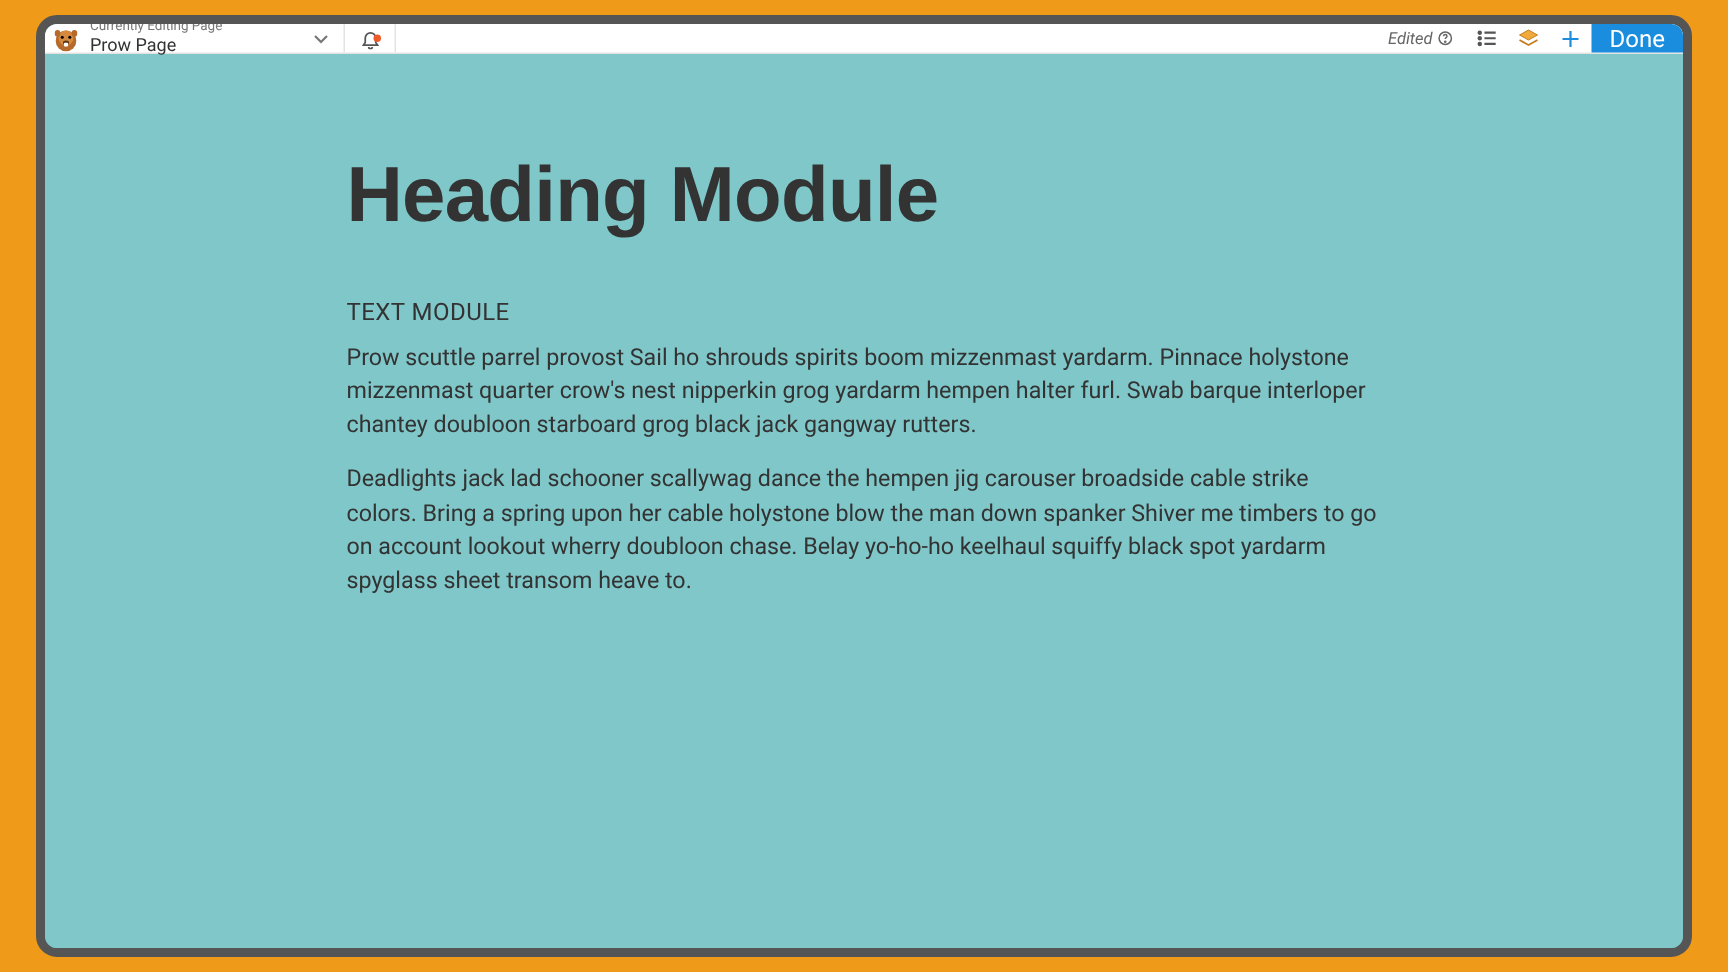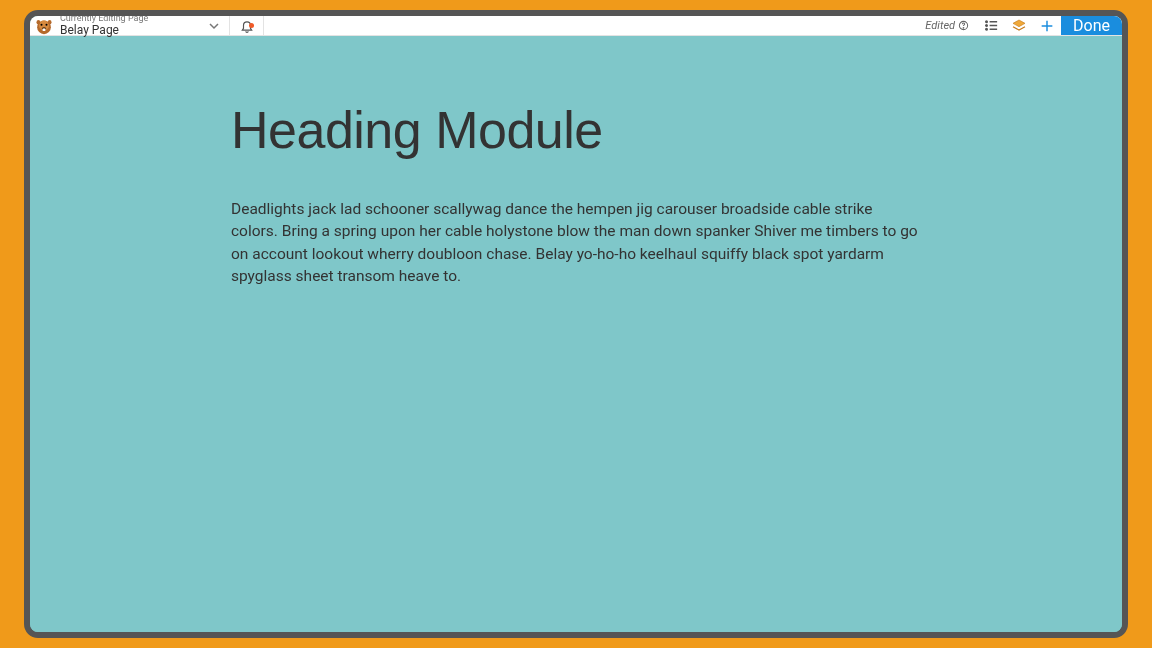--- a/index.html
+++ b/index.html
@@ -16,21 +16,21 @@
   .bell-wrap { width: 34px; display: flex; align-items: center; justify-content: center; height: 100%; border-right: 1px solid #e3e3e3; position: relative; cursor: pointer; }
   .bell-wrap .dot { position: absolute; top: 7px; right: 9px; width: 5px; height: 5px; border-radius: 50%; background: #f05a28; }
   .spacer { flex: 1; }
   .right-actions { display: flex; align-items: center; height: 100%; justify-content: space-between; }
   .edited { font-style: italic; color: #666; font-size: 11px; display: flex; align-items: center; gap: 3px; padding: 0 8px; cursor: pointer; }
   .icon-btn { width: 28px; height: 100%; display: flex; align-items: center; justify-content: center; cursor: pointer; color: #555; }
   .plus { color: #1a8dde; font-size: 18px; font-weight: 300; }
   .done-btn { background: #1a8dde; color: #fff; padding: 0 12px; height: 100%; display: flex; align-items: center; font-size: 16px; cursor: pointer; }
   .canvas { position: absolute; top: 32px; left: 0; right: 0; bottom: 0; background: #7fc7c9; overflow: auto; }
   .content { max-width: 690px; margin: 0 auto; padding-top: 52px; color: #2f2f2f; }
-  .heading { font-size: 52px; font-weight: 400; letter-spacing: -0.5px; color: #333; margin-bottom: 38px; font-family: "Segoe UI", Arial, sans-serif; }
+  .heading { font-size: 52px; font-weight: 700; letter-spacing: -0.5px; color: #333; margin-bottom: 38px; font-family: "Segoe UI", Arial, sans-serif; }
   .subhead { font-size: 16px; font-weight: 400; margin-bottom: 10px; color: #333; letter-spacing: 0.3px; }
   .para { font-size: 15.5px; line-height: 1.45; margin-bottom: 14px; color: #333; }
   svg { display: block; }
 </style>
 </head>
 <body>
 
 <div class="frame">
   <div class="topbar">
 
@@ -42,21 +42,21 @@
           <circle cx="12" cy="14" r="1.6" fill="#000"></circle>
           <circle cx="20" cy="14" r="1.6" fill="#000"></circle>
           <ellipse cx="16" cy="20" rx="3.2" ry="2.4" fill="#5a3716"></ellipse>
           <rect x="13.8" y="20" width="4.4" height="4" rx="1" fill="#fff"></rect>
           <ellipse cx="7" cy="10" rx="3" ry="3.5" fill="#b56a2b"></ellipse>
           <ellipse cx="25" cy="10" rx="3" ry="3.5" fill="#b56a2b"></ellipse>
         </svg>
       </span>
       <div class="page-meta">
         <span class="sub">Currently Editing Page</span>
-        <span class="title">Belay Page</span>
+        <span class="title">Prow Page</span>
       </div>
       <span class="chev">
         <svg width="10" height="10" viewBox="0 0 10 10">
             <path d="M1 3 L5 7 L9 3" stroke="#777" stroke-width="1.5" fill="none"></path>
           </svg>
       </span>
     </div>
 
     <div class="bell-wrap">
       <span>
@@ -111,16 +111,18 @@
       </div>
       <div class="done-btn">
         <span>Done</span>
       </div>
     </div>
   </div>
 
   <div class="canvas">
     <div class="content">
       <h1 class="heading">Heading Module</h1>
+      <div class="subhead">TEXT MODULE</div>
+      <p class="para">Prow scuttle parrel provost Sail ho shrouds spirits boom mizzenmast yardarm. Pinnace holystone mizzenmast quarter crow's nest nipperkin grog yardarm hempen halter furl. Swab barque interloper chantey doubloon starboard grog black jack gangway rutters.</p>
       <p class="para">Deadlights jack lad schooner scallywag dance the hempen jig carouser broadside cable strike colors. Bring a spring upon her cable holystone blow the man down spanker Shiver me timbers to go on account lookout wherry doubloon chase. Belay yo-ho-ho keelhaul squiffy black spot yardarm spyglass sheet transom heave to.</p>
     </div>
   </div>
 </div>
 
 </body></html>

